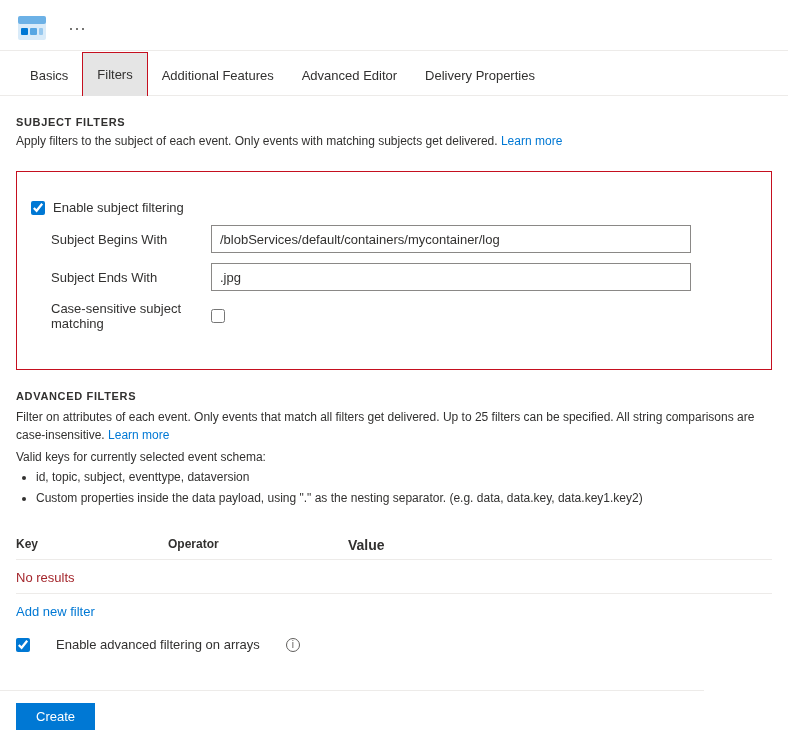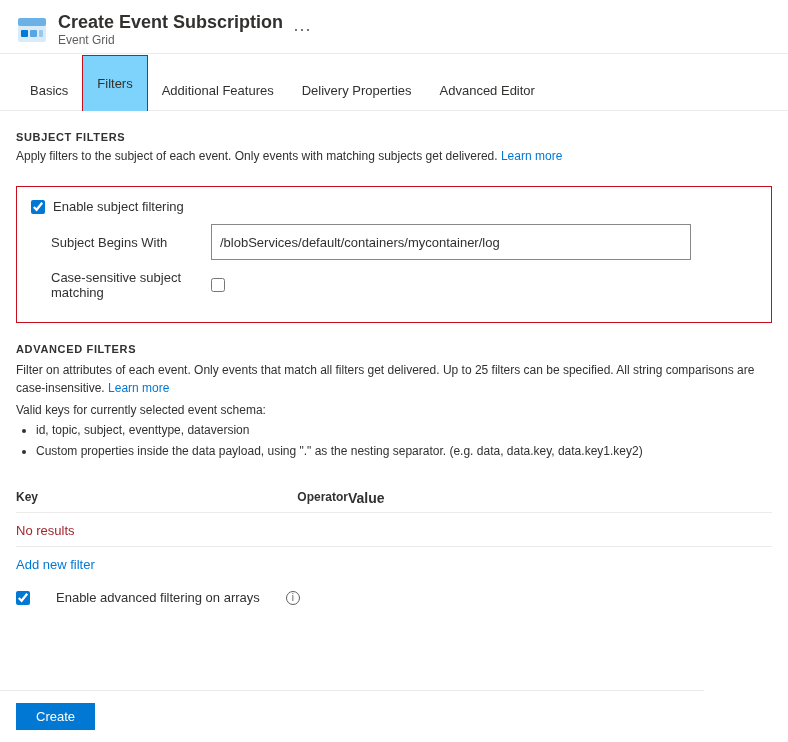--- a/index.html
+++ b/index.html
@@ -8,52 +8,52 @@
     .header { display: flex; align-items: center; padding: 12px 16px 6px 16px; border-bottom: 1px solid #edebe9; }
     .header-icon { width: 32px; height: 32px; margin-right: 10px; flex-shrink: 0; }
     .header-icon svg { width: 32px; height: 32px; }
     .header-text { display: flex; flex-direction: column; }
     .header-title { font-size: 18px; font-weight: 600; color: #323130; }
     .header-subtitle { font-size: 12px; color: #605e5c; }
     .header-ellipsis { margin-left: 10px; color: #605e5c; font-size: 18px; cursor: pointer; }
 
     .tabs { display: flex; align-items: flex-end; padding: 0 16px; border-bottom: 1px solid #edebe9; }
     .tab { padding: 10px 14px; font-size: 13px; cursor: pointer; color: #323130; border-bottom: 2px solid transparent; white-space: nowrap; }
-    .tab.active-red { border: 1px solid #c50f1f; border-bottom: none; color: #323130; position: relative; top: 1px; background: #7dd3fc; padding: 20px 14px; }
+    .tab.active-red { border: 1px solid #c50f1f; border-bottom: none; color: #323130; position: relative; top: 1px; background: #e5e5e5; padding: 14px 14px; }
 
     .content { padding: 20px 16px; }
 
     .section-title { font-size: 11px; font-weight: 700; letter-spacing: 0.06em; color: #323130; margin-bottom: 6px; text-transform: uppercase; }
     .section-desc { font-size: 12px; color: #323130; margin-bottom: 23px; }
     .section-desc a { color: #0078d4; text-decoration: none; }
 
-    .subject-filter-box { border: 1px solid #c50f1f; padding: 12px 14px; margin-bottom: 20px; }
+    .subject-filter-box { border: 1px solid #c50f1f; padding: 28px 14px; margin-bottom: 20px; }
 
     .checkbox-row { display: flex; align-items: center; margin-bottom: 10px; }
     .checkbox-row input[type=checkbox] { width: 14px; height: 14px; margin-right: 8px; accent-color: #0078d4; cursor: pointer; }
     .checkbox-row label { font-size: 13px; cursor: pointer; }
 
     .filter-row { display: flex; align-items: center; margin-bottom: 10px; padding-left: 20px; }
     .filter-label { width: 160px; font-size: 13px; color: #323130; flex-shrink: 0; }
-    .filter-input { flex: 1; height: 36px; border: 1px solid #8a8886; padding: 0 8px; font-size: 13px; color: #323130; outline: none; max-width: 480px; }
+    .filter-input { flex: 1; height: 28px; border: 1px solid #8a8886; padding: 0 8px; font-size: 13px; color: #323130; outline: none; max-width: 480px; }
     .filter-input.active-border { border-color: #8a8886; }
 
     .checkbox-small { width: 14px; height: 14px; border: 1px solid #8a8886; background: #fff; cursor: pointer; }
 
     .advanced-section { margin-top: 0; }
     .advanced-desc { font-size: 12px; color: #323130; margin-bottom: 6px; line-height: 1.5; }
     .advanced-desc a { color: #0078d4; text-decoration: none; }
 
     .valid-keys { font-size: 12px; margin-bottom: 24px; }
     .valid-keys ul { padding-left: 20px; margin-top: 4px; }
     .valid-keys li { margin-bottom: 3px; line-height: 1.5; }
 
     .table-header { display: flex; border-bottom: 1px solid #edebe9; padding: 6px 0; margin-bottom: 2px; }
     .col-key { width: 152px; font-size: 12px; font-weight: 600; color: #323130; }
-    .col-op { width: 180px; font-size: 12px; font-weight: 600; color: #323130; text-align: right; }
+    .col-op { width: 180px; font-size: 12px; font-weight: 600; color: #323130; }
     .col-val { flex: 1; font-size: 14px; font-weight: 600; color: #323130; }
     .no-results { font-size: 13px; color: #a4262c; padding: 8px 0; border-bottom: 1px solid #edebe9; }
 
     .add-filter-link { color: #0078d4; font-size: 13px; cursor: pointer; text-decoration: none; display: inline-block; margin: 10px 0 14px 0; }
 
     .enable-advanced-row { display: flex; align-items: center; gap: 26px; margin-top: 4px; }
     .enable-advanced-row input[type=checkbox] { width: 14px; height: 14px; accent-color: #0078d4; cursor: pointer; }
     .enable-advanced-row label { font-size: 13px; }
     .info-icon { display: inline-flex; align-items: center; justify-content: center; width: 14px; height: 14px; border-radius: 50%; border: 1px solid #605e5c; color: #605e5c; font-size: 10px; cursor: pointer; font-style: normal; line-height: 1; }
 
@@ -66,33 +66,29 @@
 <div class="header">
   <div class="header-icon">
     <svg viewBox="0 0 32 32" fill="none" xmlns="http://www.w3.org/2000/svg">
       <rect x="2" y="4" width="28" height="24" rx="2" fill="#0078d4" opacity="0.15"></rect>
       <rect x="2" y="4" width="28" height="8" rx="2" fill="#0078d4" opacity="0.5"></rect>
       <rect x="5" y="16" width="7" height="7" rx="1" fill="#0078d4"></rect>
       <rect x="14" y="16" width="7" height="7" rx="1" fill="#0078d4" opacity="0.6"></rect>
       <rect x="23" y="16" width="4" height="7" rx="1" fill="#0078d4" opacity="0.3"></rect>
     </svg>
   </div>
-  <div class="header-text">
-    <span class="header-title">Create Event Subscription</span>
-    <span class="header-subtitle">Event Grid</span>
-  </div>
   <span class="header-ellipsis">···</span>
 </div>
 
 <div class="tabs">
   <div class="tab">Basics</div>
   <div class="tab active-red">Filters</div>
   <div class="tab">Additional Features</div>
+  <div class="tab">Advanced Editor</div>
   <div class="tab">Delivery Properties</div>
-  <div class="tab">Advanced Editor</div>
 </div>
 
 <div class="content">
 
   <div class="section-title">SUBJECT FILTERS</div>
   <div class="section-desc">
     <span>Apply filters to the subject of each event. Only events with matching subjects get delivered.</span>
     <a href="#">Learn more</a>
   </div>
 
@@ -101,20 +97,24 @@
     <div class="checkbox-row">
       <input type="checkbox" id="enableSubjectFilter" checked="" style="">
       <label for="enableSubjectFilter">Enable subject filtering</label>
     </div>
 
     <div class="filter-row">
       <span class="filter-label">Subject Begins With</span>
       <input type="text" class="filter-input" value="/blobServices/default/containers/mycontainer/log" style="">
     </div>
 
+    <div class="filter-row">
+      <span class="filter-label">Subject Ends With</span>
+      <input type="text" class="filter-input active-border" value=".jpg" style="">
+    </div>
 
     <div class="filter-row">
       <span class="filter-label">Case-sensitive subject matching</span>
       <input type="checkbox" class="checkbox-small" style="">
     </div>
   </div>
 
   <div class="advanced-section">
     <div class="section-title">ADVANCED FILTERS</div>
     <div class="advanced-desc">

